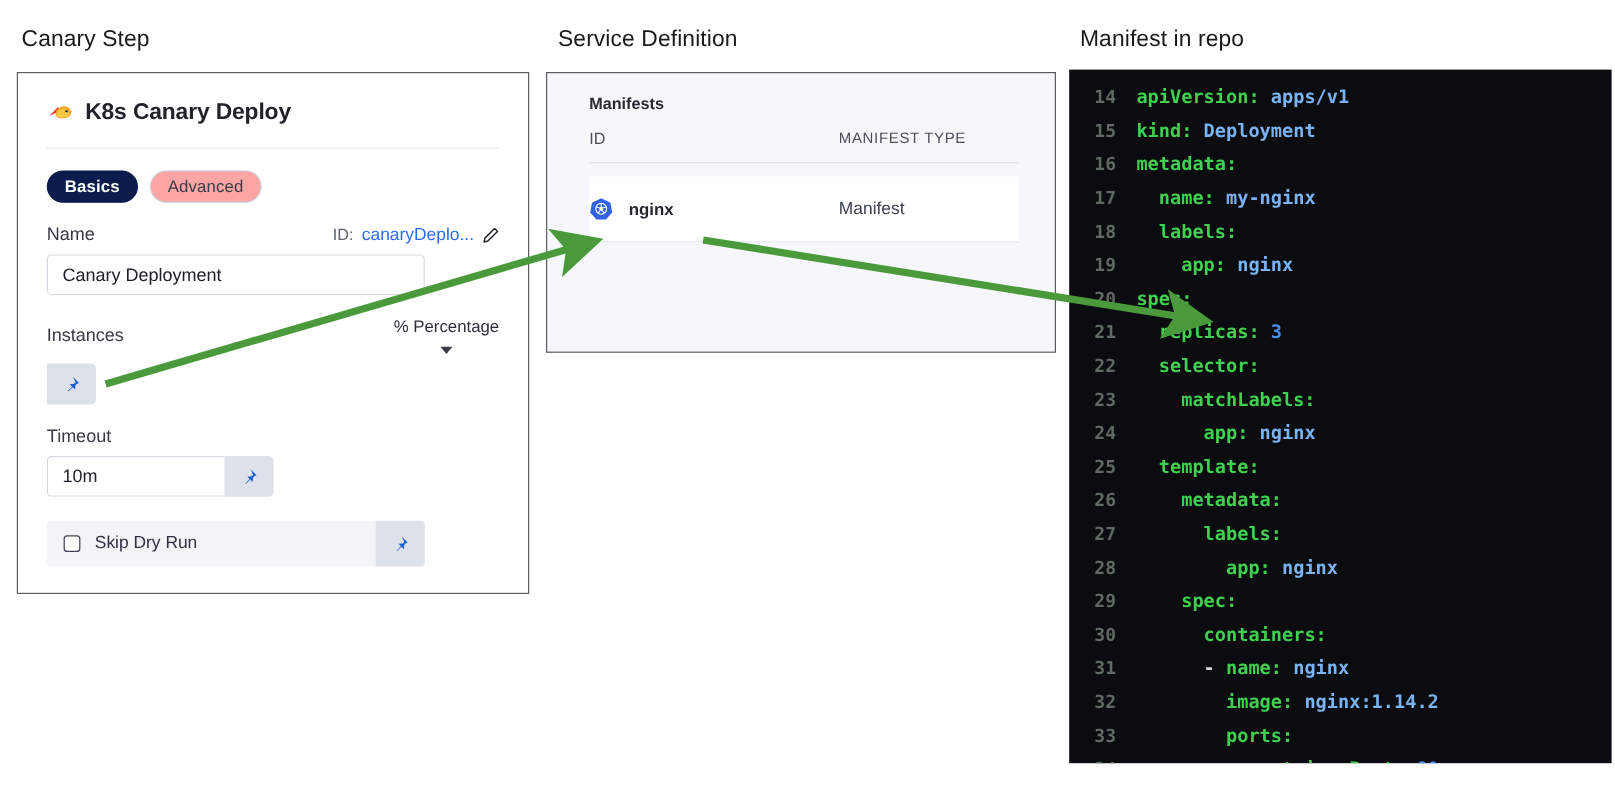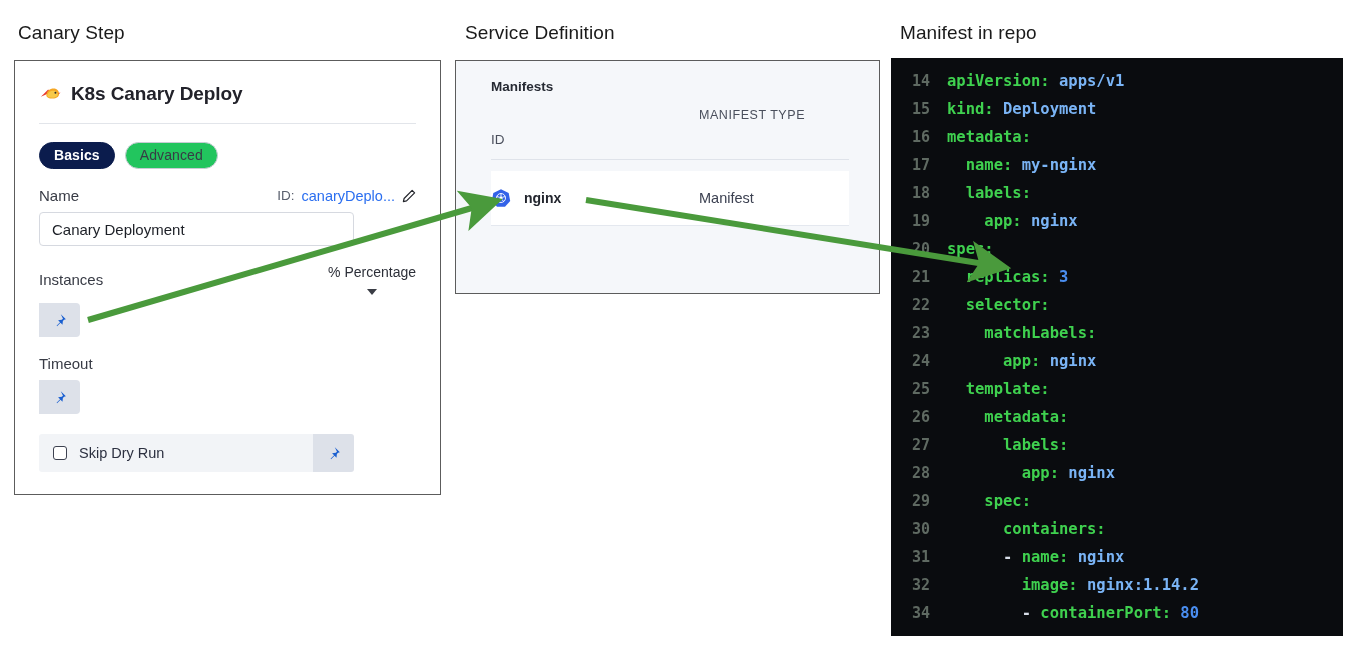--- a/index.html
+++ b/index.html
@@ -65,21 +65,21 @@
   .pill {
     border-radius: 999px;
     font-size: 14px;
     font-weight: 600;
     padding: 5px 14px 6px 14px;
     line-height: 1;
     letter-spacing: 0.1px;
     box-sizing: border-box;
   }
   .pill.active { background: #0b1c4d; color: #ffffff; border: 1px solid #0b1c4d; }
-  .pill.idle   { background: #22c55e; color: #383b45; border: 1px solid #c8ccd4; font-weight: 400; }
+  .pill.idle   { background: #fca5a5; color: #383b45; border: 1px solid #c8ccd4; font-weight: 400; }
 
   
   .form-body { padding: 0 24px; }
 
   .label-row {
     display: flex; align-items: center; justify-content: space-between;
     margin-top: 18px;
   }
   .field-label {
     font-size: 15px;
@@ -157,21 +157,21 @@
     padding: 18px 0 0 0;
   }
   .manifests-title {
     font-size: 13.5px; font-weight: 700; color: #262a33;
     padding: 0 0 0 35px;
   }
   .mf-head {
     display: flex;
     padding: 14px 30px 0 35px;
   }
-  .mf-head .col-id   { flex: 1; font-size: 13.5px; color: #4a4f5c; font-weight: 400; margin-top: 24px; }
+  .mf-head .col-id   { flex: 1; font-size: 13.5px; color: #4a4f5c; font-weight: 400; }
   .mf-head .col-type { width: 150px; font-size: 12.5px; color: #4a4f5c; letter-spacing: 0.55px; }
   .mf-rule {
     margin: 12px 30px 0 35px;
     height: 1px; background: #dfe3ea;
   }
   .mf-row {
     margin: 11px 30px 0 35px;
     background: #ffffff;
     height: 54px;
     display: flex; align-items: center;
@@ -289,20 +289,21 @@
         <svg class="pin-icon" viewBox="0 0 16 16">
           <path d="M9.4 1.2 L14.8 6.6 L12.9 7.2 L11.6 8.5 L11.2 12.4 L9.1 10.3 L5.4 14 L4.9 13.5 L8.6 9.8 L6.5 7.7 L10.4 7.3 L11.7 6 Z" fill="#1a5fd0"></path>
         </svg>
       </div>
     </div>
 
     <div class="label-row">
       <span class="field-label">Timeout</span>
     </div>
     <div class="input-row">
+      <div class="text-input w-time">10m</div>
       <div class="pin-btn">
         <svg class="pin-icon" viewBox="0 0 16 16">
           <path d="M9.4 1.2 L14.8 6.6 L12.9 7.2 L11.6 8.5 L11.2 12.4 L9.1 10.3 L5.4 14 L4.9 13.5 L8.6 9.8 L6.5 7.7 L10.4 7.3 L11.7 6 Z" fill="#1a5fd0"></path>
         </svg>
       </div>
     </div>
 
     <div class="check-row">
       <div class="check-main">
         <span class="cbox"></span>
@@ -363,20 +364,21 @@
     <div class="code-line"><span class="ln">23</span><span class="code-text"><span>    </span><span class="tok-key">matchLabels:</span></span></div>
     <div class="code-line"><span class="ln">24</span><span class="code-text"><span>      </span><span class="tok-key">app:</span><span> </span><span class="tok-val">nginx</span></span></div>
     <div class="code-line"><span class="ln">25</span><span class="code-text"><span>  </span><span class="tok-key">template:</span></span></div>
     <div class="code-line"><span class="ln">26</span><span class="code-text"><span>    </span><span class="tok-key">metadata:</span></span></div>
     <div class="code-line"><span class="ln">27</span><span class="code-text"><span>      </span><span class="tok-key">labels:</span></span></div>
     <div class="code-line"><span class="ln">28</span><span class="code-text"><span>        </span><span class="tok-key">app:</span><span> </span><span class="tok-val">nginx</span></span></div>
     <div class="code-line"><span class="ln">29</span><span class="code-text"><span>    </span><span class="tok-key">spec:</span></span></div>
     <div class="code-line"><span class="ln">30</span><span class="code-text"><span>      </span><span class="tok-key">containers:</span></span></div>
     <div class="code-line"><span class="ln">31</span><span class="code-text"><span>      </span><span class="tok-dash">- </span><span class="tok-key">name:</span><span> </span><span class="tok-val">nginx</span></span></div>
     <div class="code-line"><span class="ln">32</span><span class="code-text"><span>        </span><span class="tok-key">image:</span><span> </span><span class="tok-val">nginx:1.14.2</span></span></div>
+    <div class="code-line"><span class="ln">33</span><span class="code-text"><span>        </span><span class="tok-key">ports:</span></span></div>
     <div class="code-line"><span class="ln">34</span><span class="code-text"><span>        </span><span class="tok-dash">- </span><span class="tok-key">containerPort:</span><span> </span><span class="tok-num">80</span></span></div>
   </div>
 
 <svg id="arrows" viewBox="0 0 1346 659">
   <defs>
     <marker id="ahead" markerWidth="7" markerHeight="7" refX="4.6" refY="3.5" orient="auto">
       <path d="M0,0 L7,3.5 L0,7 L1.6,3.5 Z" fill="#4a9a3c"></path>
     </marker>
   </defs>
   <line x1="88" y1="320" x2="489" y2="203" stroke="#4a9a3c" stroke-width="6" marker-end="url(#ahead)"></line>

